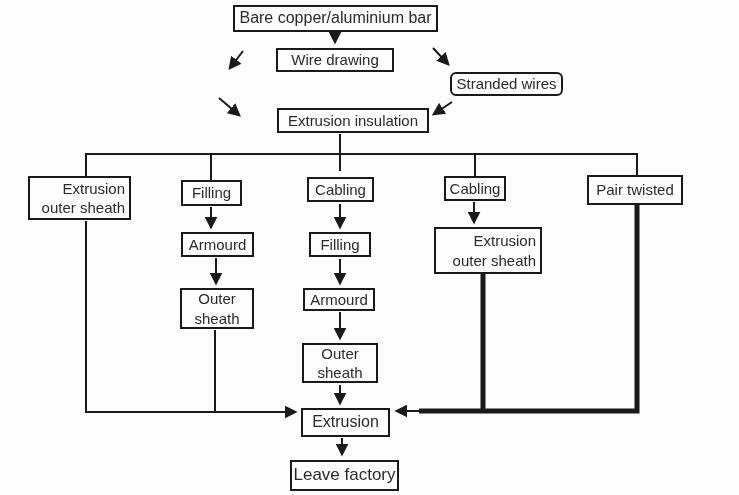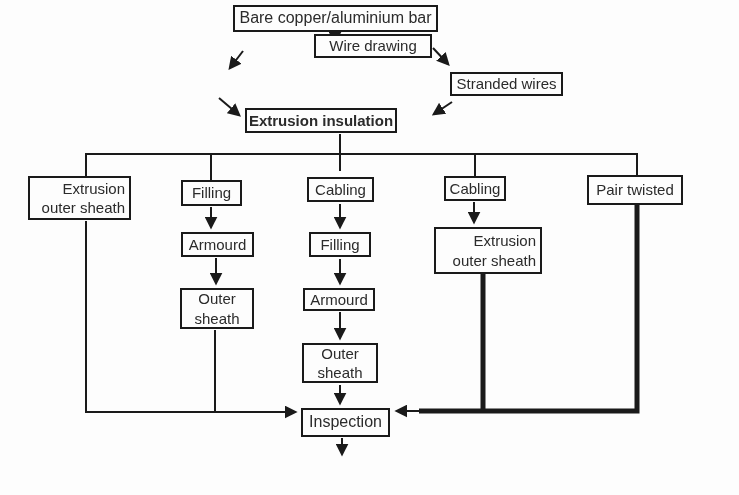--- a/index.html
+++ b/index.html
@@ -78,34 +78,35 @@
       <path d="M340,312 V338"></path>
       <path d="M340,385 V403"></path>
       <path d="M474,202 V222"></path>
       <path d="M86,221 V412 H295"></path>
       <path d="M420,411 H397"></path>
       <path d="M342,438 V454"></path>
     </g>
   </svg>
 
   <div class="node f16" style="left:233px; top:5px;   width:205px; height:27px;">Bare copper/aluminium bar</div>
-  <div class="node" style="left:276px; top:34px;  width:118px; height:24px;margin-left:38px;">Wire drawing</div>
-  <div class="node" style="left:450px; top:72px;  width:113px; height:24px;">Stranded wires</div>
-  <div class="node" style="left:245px; top:108px; width:152px; height:25px;font-weight:bold;">Extrusion insulation</div>
+  <div class="node" style="left:276px; top:48px;  width:118px; height:24px;">Wire drawing</div>
+  <div class="node" style="left:450px; top:72px;  width:113px; height:24px;border-radius:6px;">Stranded wires</div>
+  <div class="node" style="left:277px; top:108px; width:152px; height:25px;">Extrusion insulation</div>
 
   <div class="node la" style="left:28px;  top:176px; width:103px; height:44px;">Extrusion outer sheath</div>
   <div class="node" style="left:181px; top:180px; width:61px;  height:26px;">Filling</div>
   <div class="node" style="left:181px; top:232px; width:73px;  height:25px;">Armourd</div>
   <div class="node" style="left:180px; top:288px; width:74px;  height:41px;">Outer sheath</div>
 
   <div class="node" style="left:307px; top:177px; width:67px;  height:25px;">Cabling</div>
   <div class="node" style="left:309px; top:232px; width:62px;  height:25px;">Filling</div>
   <div class="node" style="left:303px; top:288px; width:72px;  height:23px;">Armourd</div>
   <div class="node" style="left:302px; top:343px; width:76px;  height:40px;">Outer sheath</div>
 
   <div class="node" style="left:444px; top:176px; width:62px;  height:25px;">Cabling</div>
   <div class="node la" style="left:434px; top:227px; width:108px; height:47px;">Extrusion outer sheath</div>
 
   <div class="node" style="left:587px; top:175px; width:96px;  height:30px;">Pair twisted</div>
 
-  <div class="node f16" style="left:301px; top:408px; width:89px;  height:29px;">Inspection</div>
+  <div class="node f16" style="left:301px; top:408px; width:89px;  height:29px;">Extrusion</div>
+  <div class="node f17" style="left:290px; top:460px; width:109px; height:31px;">Leave factory</div>
 
 </div>
 
 </body></html>

